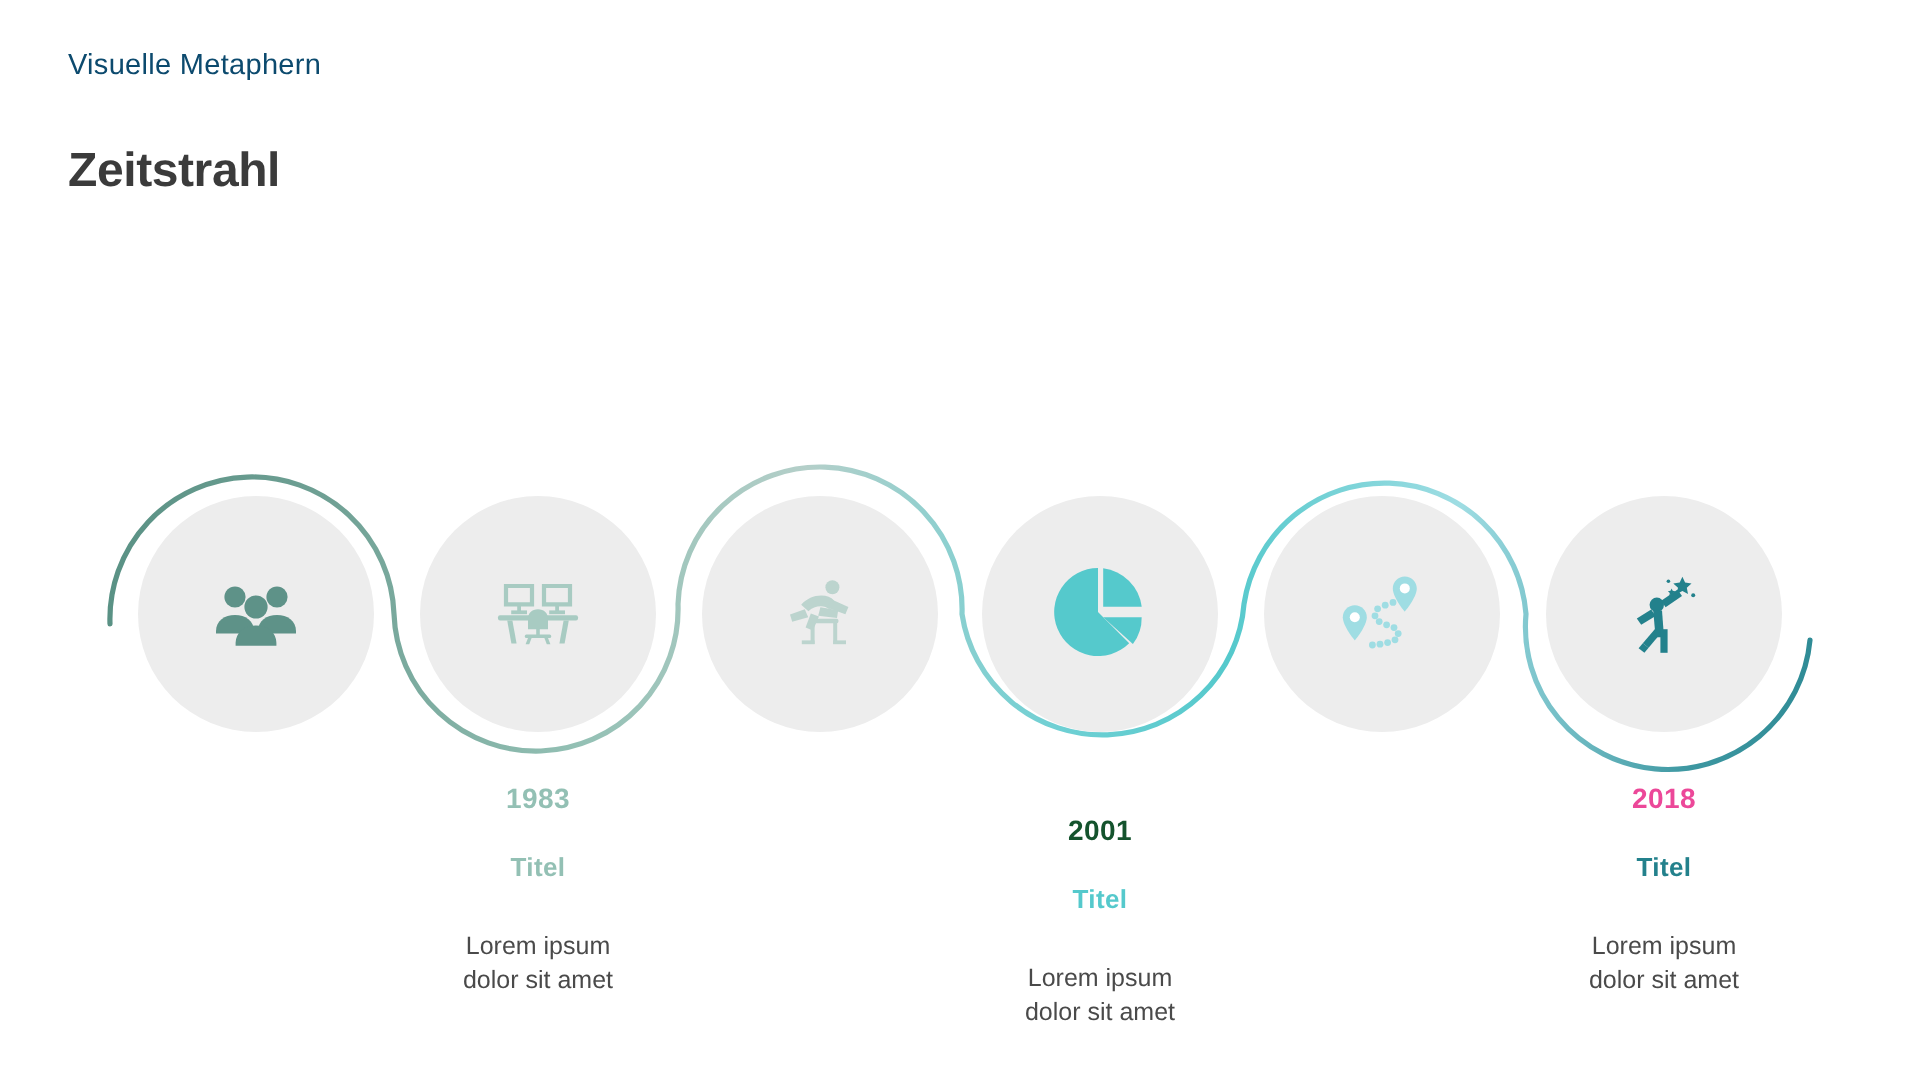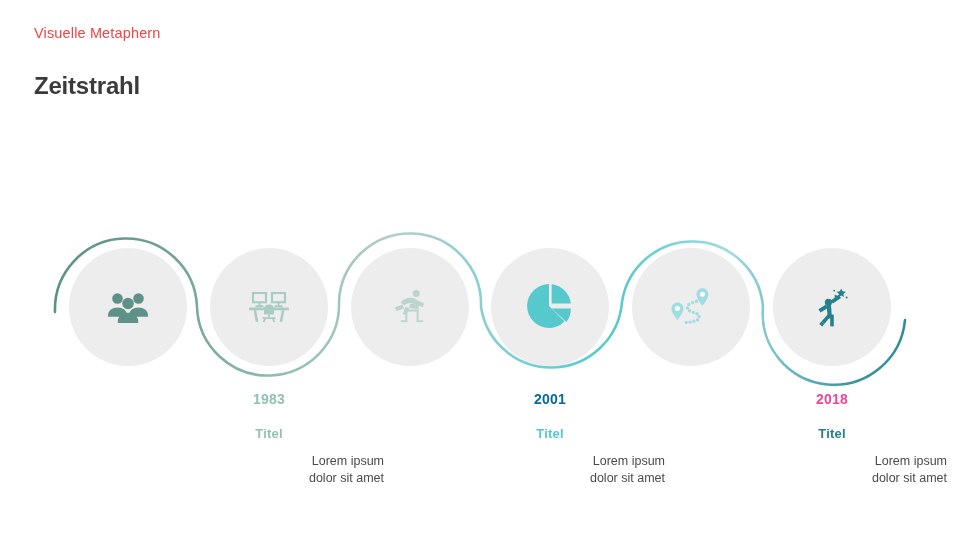--- a/index.html
+++ b/index.html
@@ -16,21 +16,21 @@
   }
 
   
   #header {
     position: absolute;
     left: 34px;
     top: 26px;
   }
   #eyebrow {
     font-size: 14.5px;
-    color: #ef4444;
+    color: #0c4a6e;
     letter-spacing: 0.15px;
     line-height: 1;
     margin-bottom: 23px;
     white-space: nowrap;
   }
   #page-title {
     font-size: 24px;
     font-weight: bold;
     color: #3b3b3b;
     letter-spacing: -0.2px;
@@ -104,21 +104,21 @@
     letter-spacing: 0.2px;
   }
   .desc {
     font-size: 12.5px;
     color: #4a4a4a;
     line-height: 1.35;
     margin: 0;
     white-space: pre-line;
   }
   .label-block.below .titel { margin-top: 21px; }
-  .label-block.below .desc  { margin-top: 13px; text-align: right; }
+  .label-block.below .desc  { margin-top: 25px; }
 </style>
 </head>
 <body>
 
 <div id="header">
   <div id="eyebrow">Visuelle Metaphern</div>
   <div id="page-title">Zeitstrahl</div>
 </div>
 
 <div id="timeline">
@@ -241,21 +241,21 @@
             <path d="M25 25 L25 3 A22 22 0 1 0 40.6 40.6 Z"></path>
 
             <path d="M27.6 22.4 L27.6 3.15 A22 22 0 0 1 46.85 22.4 Z"></path>
 
             <path d="M27.6 27.6 L46.85 27.6 A22 22 0 0 1 42.45 41.05 Z"></path>
           </g>
         </svg>
       </span>
     </div>
     <div class="label-block below">
-      <p class="year" style="color:#0369a1;">2001</p>
+      <p class="year" style="color:#14532d;margin-top:16px;">2001</p>
       <p class="titel" style="color:#55c9cc;">Titel</p>
       <p class="desc">Lorem ipsum
 dolor sit amet</p>
     </div>
   </div>
 
   <div class="node" style="left:691px;">
 
     <div class="circle">
       <span>

